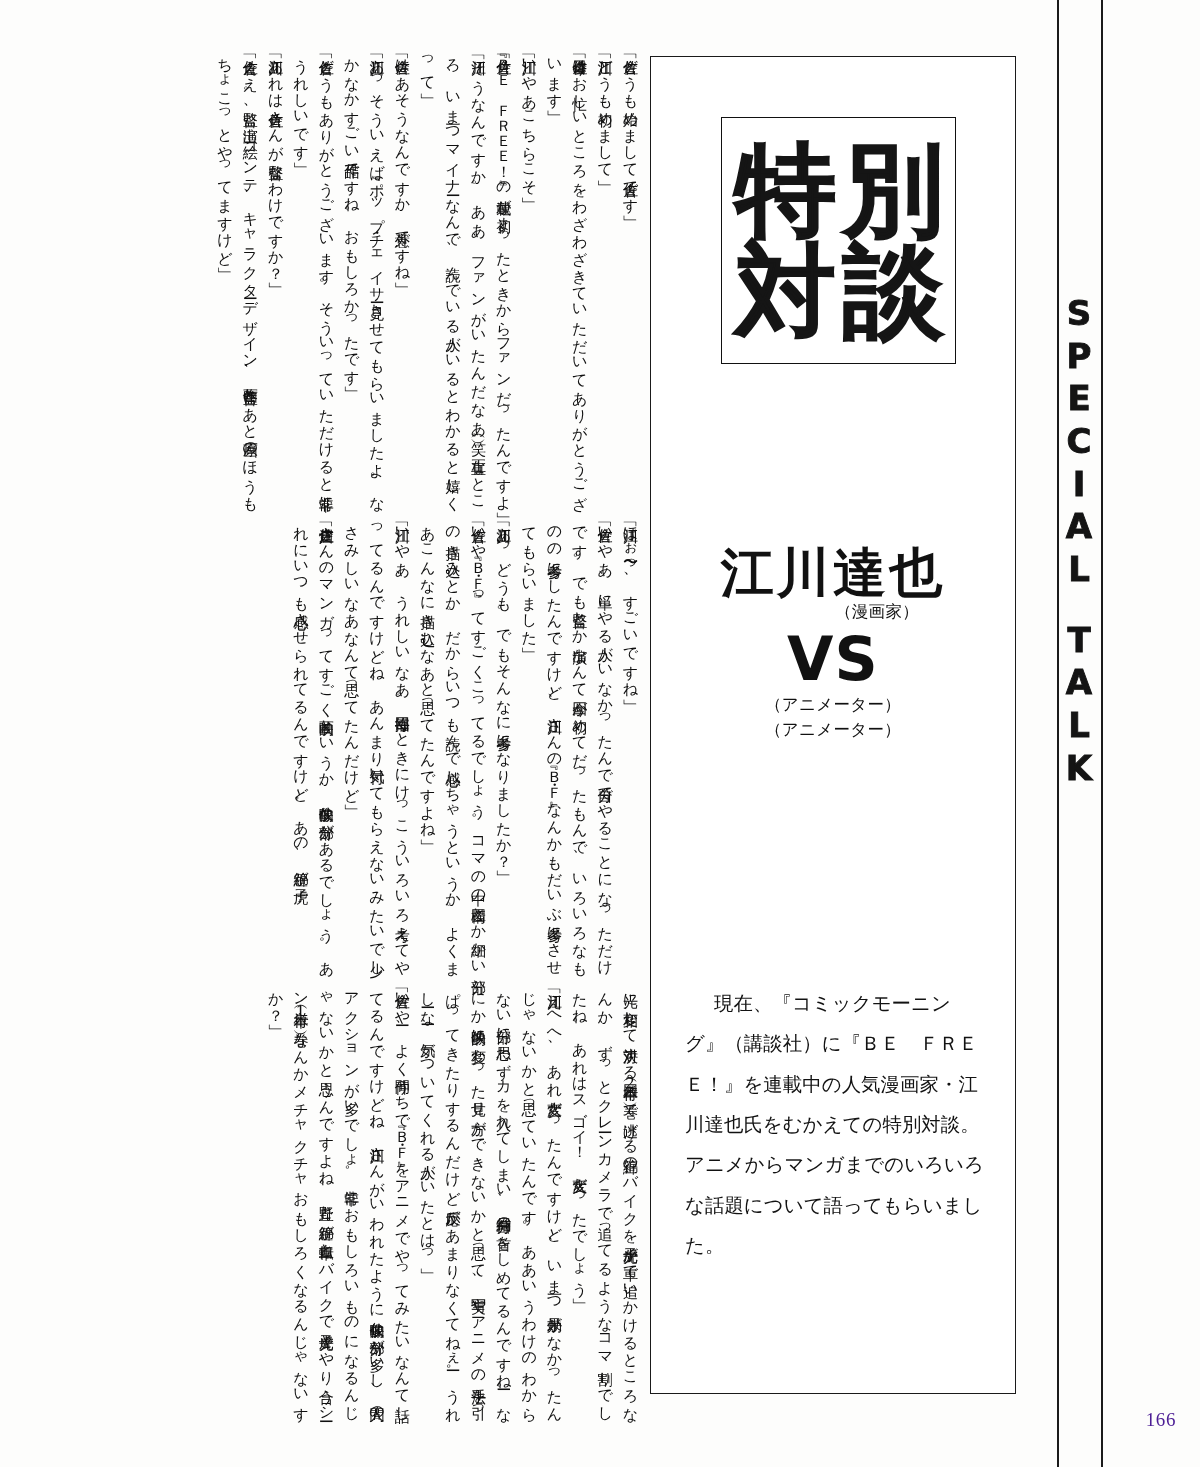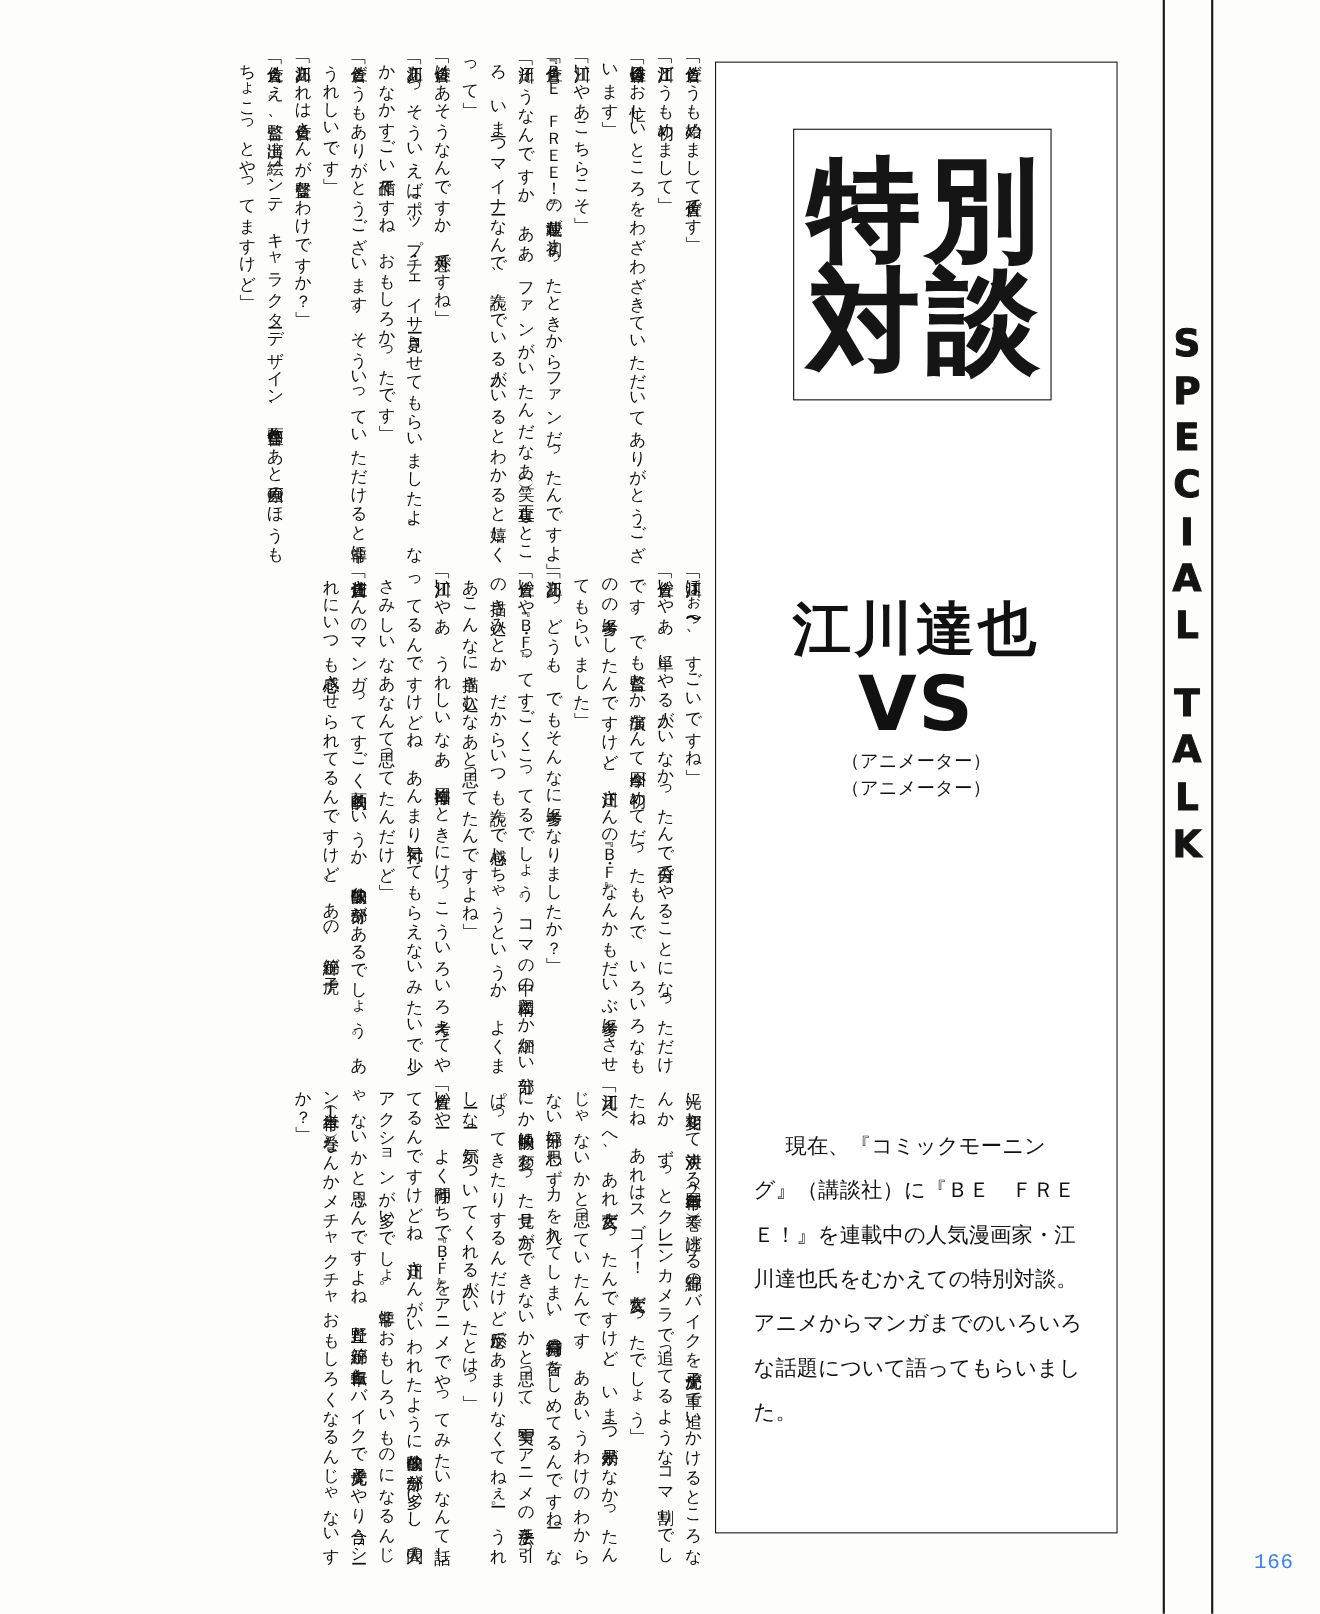--- a/index.html
+++ b/index.html
@@ -122,32 +122,32 @@
     font-size: 16.5px;
     letter-spacing: 0.02em;
     color: #111;
     margin-top: 1px;
     margin-bottom: 3px;
   }
   .role.right-shift { padding-left: 88px; }
   .vs {
     font-family: "DejaVu Sans", "Liberation Sans", sans-serif;
     font-weight: 700;
-    font-size: 69px;
+    font-size: 60px;
     line-height: 1.08;
     letter-spacing: 0.02em;
     color: #111;
     margin: 4px 0 2px 0;
   }
 
   
   .intro {
     position: absolute;
     left: 34px;
-    top: 965px;
+    top: 927px;
     width: 300px;
     font-family: "DejaVu Sans", "Liberation Sans", sans-serif;
     font-size: 19.4px;
     line-height: 2.08;
     letter-spacing: 0.004em;
     color: #121212;
     text-indent: 1.5em;
     text-align: left;
   }
 
@@ -188,23 +188,23 @@
     display: block;
     text-align: center;
   }
   .rail-letters span.gap { margin-top: 28px; }
 
   
   .folio {
     position: absolute;
     right: 24px;
     bottom: 36px;
-    font-family: Liberation Mono, monospace;
+    font-family: Liberation Serif, serif;
     font-size: 19px;
-    color: #3b82f6;
+    color: #4c1d95;
     letter-spacing: 0.03em;
   }
 </style>
 </head>
 <body>
 
 <div class="page">
 
   <div class="block block-top vtext">
     <p>佐倉「どうも始めまして佐倉です」</p>
@@ -243,20 +243,21 @@
         <span class="title-char">別</span>
       </div>
       <div class="title-row">
         <span class="title-char">対</span>
         <span class="title-char">談</span>
       </div>
     </div>
 
     <div class="names">
       <div class="name-line">江川達也</div>
+      <div class="role right-shift">（漫画家）</div>
       <div class="vs">VS</div>
       <div class="role">（アニメーター）</div>
       <div class="role">（アニメーター）</div>
     </div>
 
     <div class="intro">現在、『コミックモーニング』（講談社）に『ＢＥ　ＦＲＥＥ！』を連載中の人気漫画家・江川達也氏をむかえての特別対談。アニメからマンガまでのいろいろな話題について語ってもらいました。</div>
   </div>
 
   <div class="rail">
     <div class="rule left"></div>

